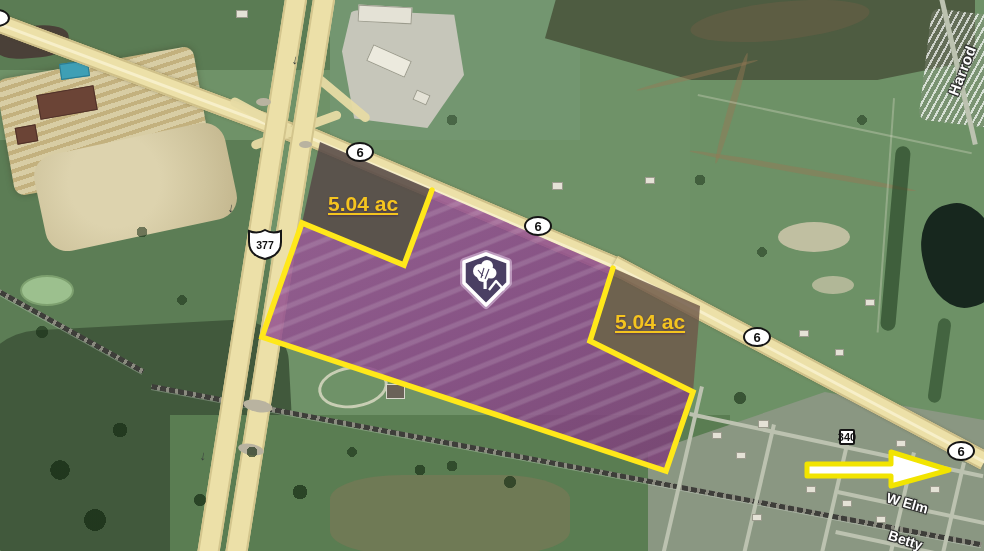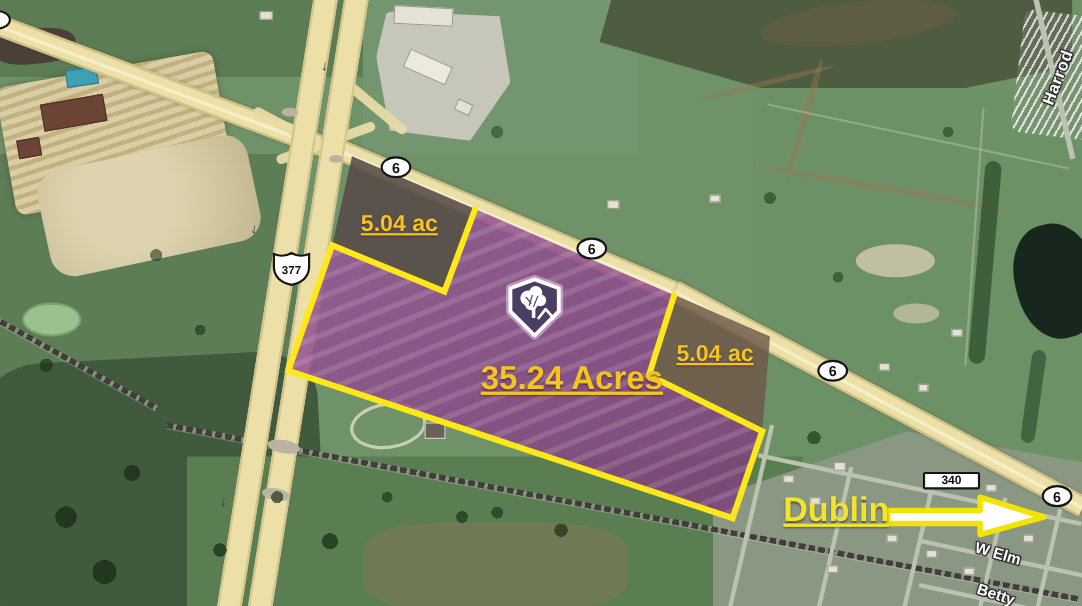--- a/index.html
+++ b/index.html
@@ -35,21 +35,21 @@
   .fence{position:absolute;background:rgba(225,225,205,.32);transform-origin:top left;}
 
   
   .oval-shield{
     position:absolute;width:28px;height:20px;border-radius:50%;
     background:#fff;border:2px solid #151515;color:#111;
     display:flex;align-items:center;justify-content:center;
     font-size:13px;font-weight:700;line-height:1;box-sizing:border-box;
   }
   .rect-shield{
-    position:absolute;width:52px;height:16px;background:#fff;border:2px solid #151515;
+    position:absolute;width:16px;height:16px;background:#fff;border:2px solid #151515;
     border-radius:2px;color:#111;display:flex;align-items:center;justify-content:center;
     font-size:11px;font-weight:700;box-sizing:border-box;
   }
 
   
   .gold-label{
     position:absolute;color:#F4C41F;font-weight:600;
     text-shadow:0 1px 2px rgba(60,20,60,.55);white-space:nowrap;text-decoration:underline;
   }
   .street-label{
@@ -228,22 +228,20 @@
     <span>6</span>
   </div>
   <div class="oval-shield" style="left:947px;top:441px;">
     <span>6</span>
   </div>
   <div class="oval-shield" style="left:-16px;top:9px;width:26px;height:18px;"></div>
   <div class="rect-shield" style="left:839px;top:429px;">
     <span>340</span>
   </div>
 
-  <div class="gold-label" style="left:437px;top:328px;font-size:30px;">35.24 Acres</div>
   <div class="gold-label" style="left:328px;top:192px;font-size:21px;">5.04 ac</div>
   <div class="gold-label" style="left:615px;top:310px;font-size:21px;">5.04 ac</div>
-  <div class="gold-label" style="left:712px;top:446px;font-size:31px;color:#EFE52F;">Dublin</div>
 
   <div class="street-label" style="left:922px;top:62px;width:80px;text-align:center;font-size:15px;letter-spacing:.5px;transform:rotate(-69deg);">Harrod</div>
   <div class="street-label" style="left:886px;top:495px;transform:rotate(16deg);">W Elm</div>
   <div class="street-label" style="left:888px;top:532px;transform:rotate(18deg);">Betty</div>
 
 </div>
 
 </body></html>

